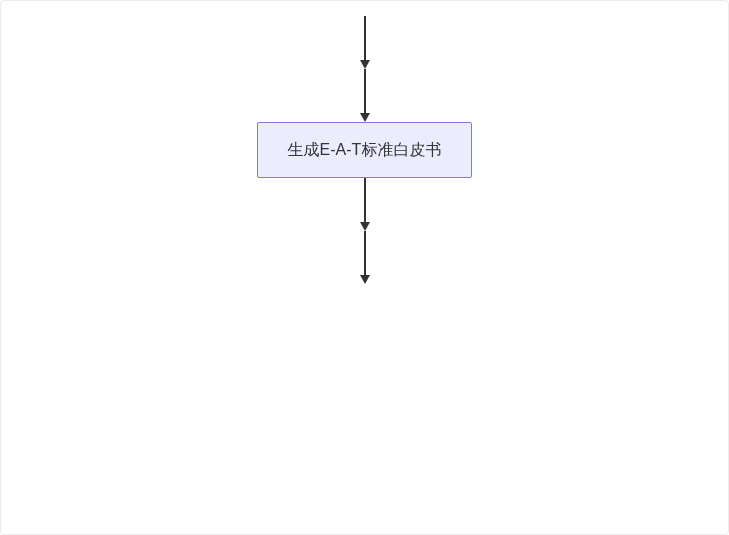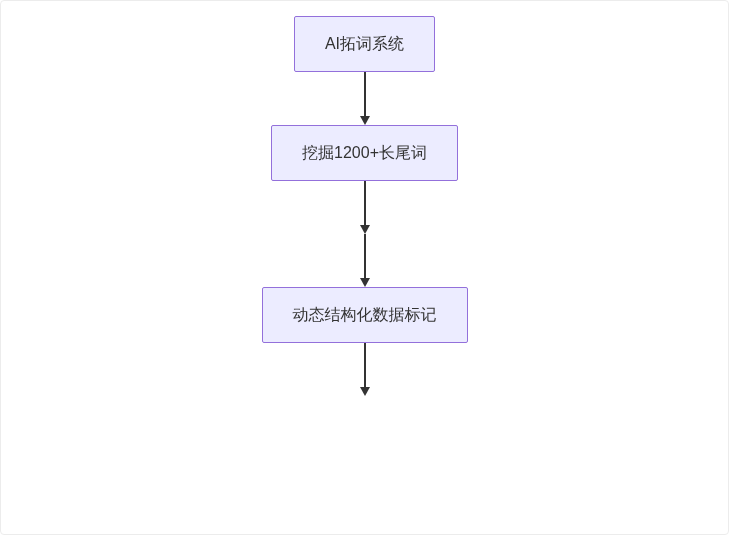--- a/index.html
+++ b/index.html
@@ -60,48 +60,42 @@
     border-right: 5px solid transparent;
     border-top: 9px solid #333333;
   }
 </style>
 </head>
 <body>
 
 <div class="canvas">
   <div class="flow">
 
-    <div class="node">
-      <span>AI拓词系统</span>
+
+    <div class="connector">
+      <div class="line"></div>
+      <div class="head"></div>
     </div>
+
 
     <div class="connector">
       <div class="line"></div>
       <div class="head"></div>
     </div>
 
     <div class="node">
-      <span>挖掘1200+长尾词</span>
+      <span>生成E-A-T标准白皮书</span>
     </div>
 
     <div class="connector">
       <div class="line"></div>
       <div class="head"></div>
     </div>
 
 
     <div class="connector">
       <div class="line"></div>
       <div class="head"></div>
     </div>
 
-    <div class="node">
-      <span>动态结构化数据标记</span>
-    </div>
-
-    <div class="connector">
-      <div class="line"></div>
-      <div class="head"></div>
-    </div>
-
 
   </div>
 </div>
 
 </body></html>

